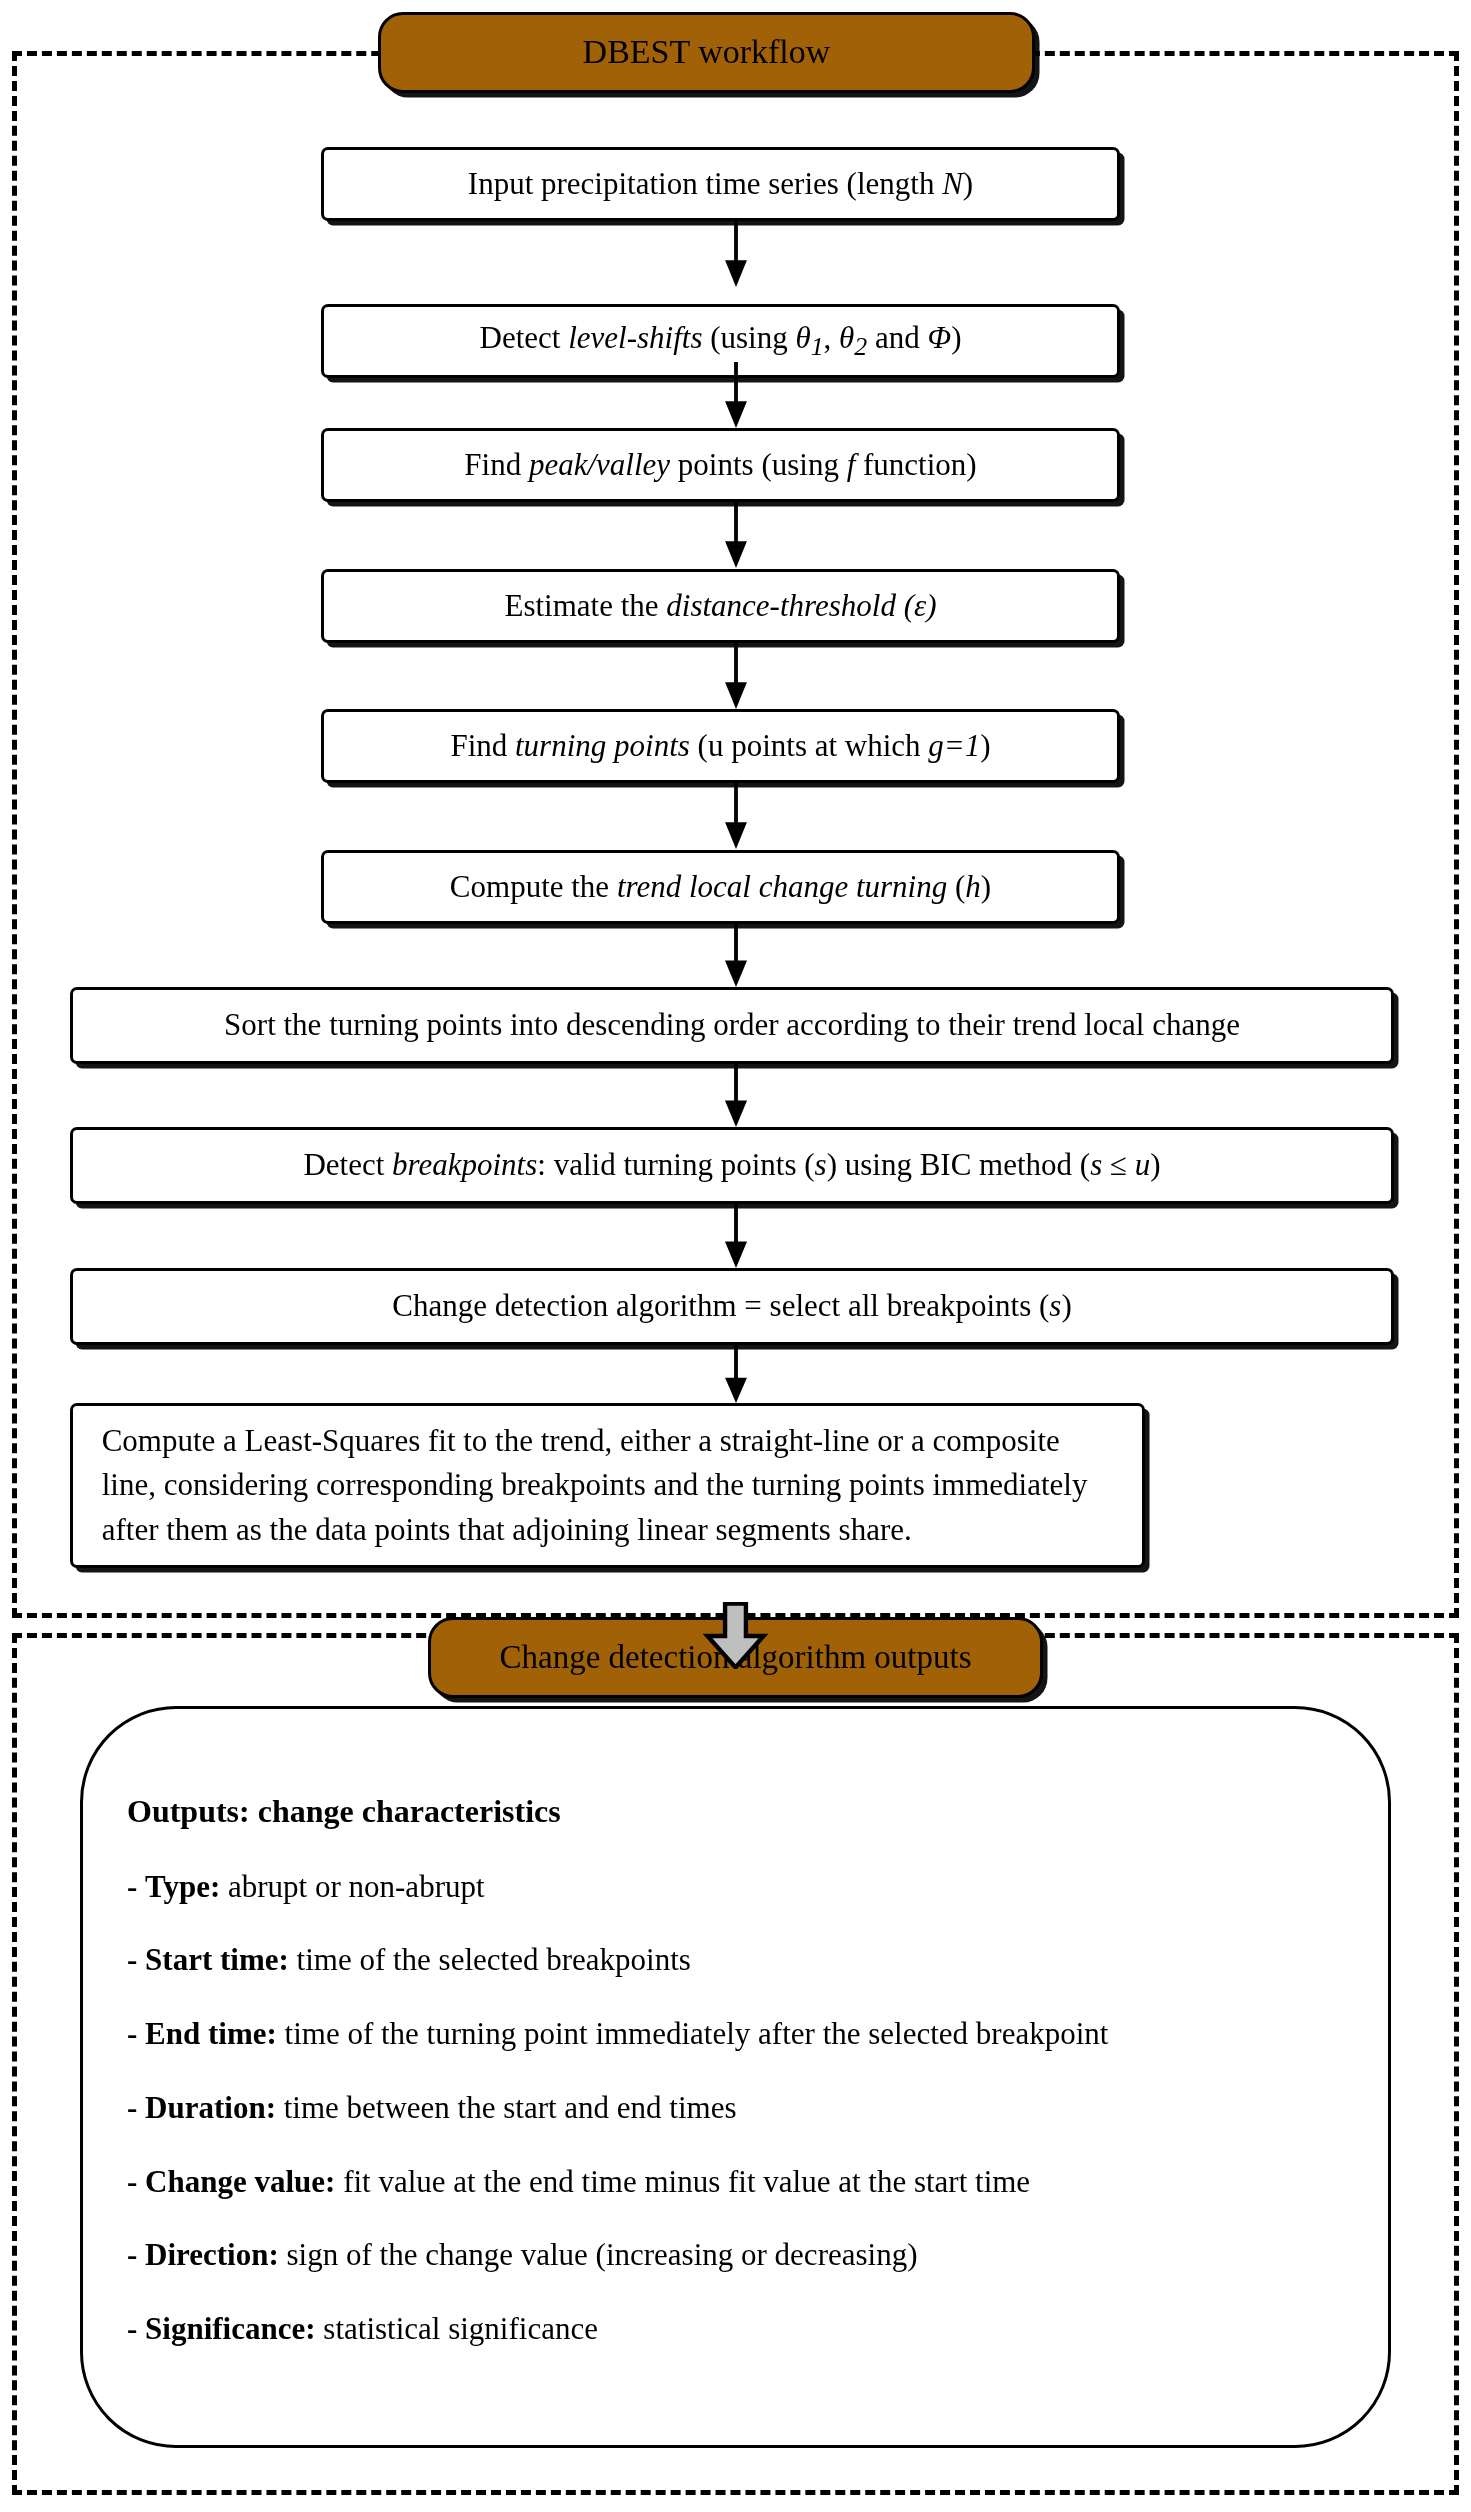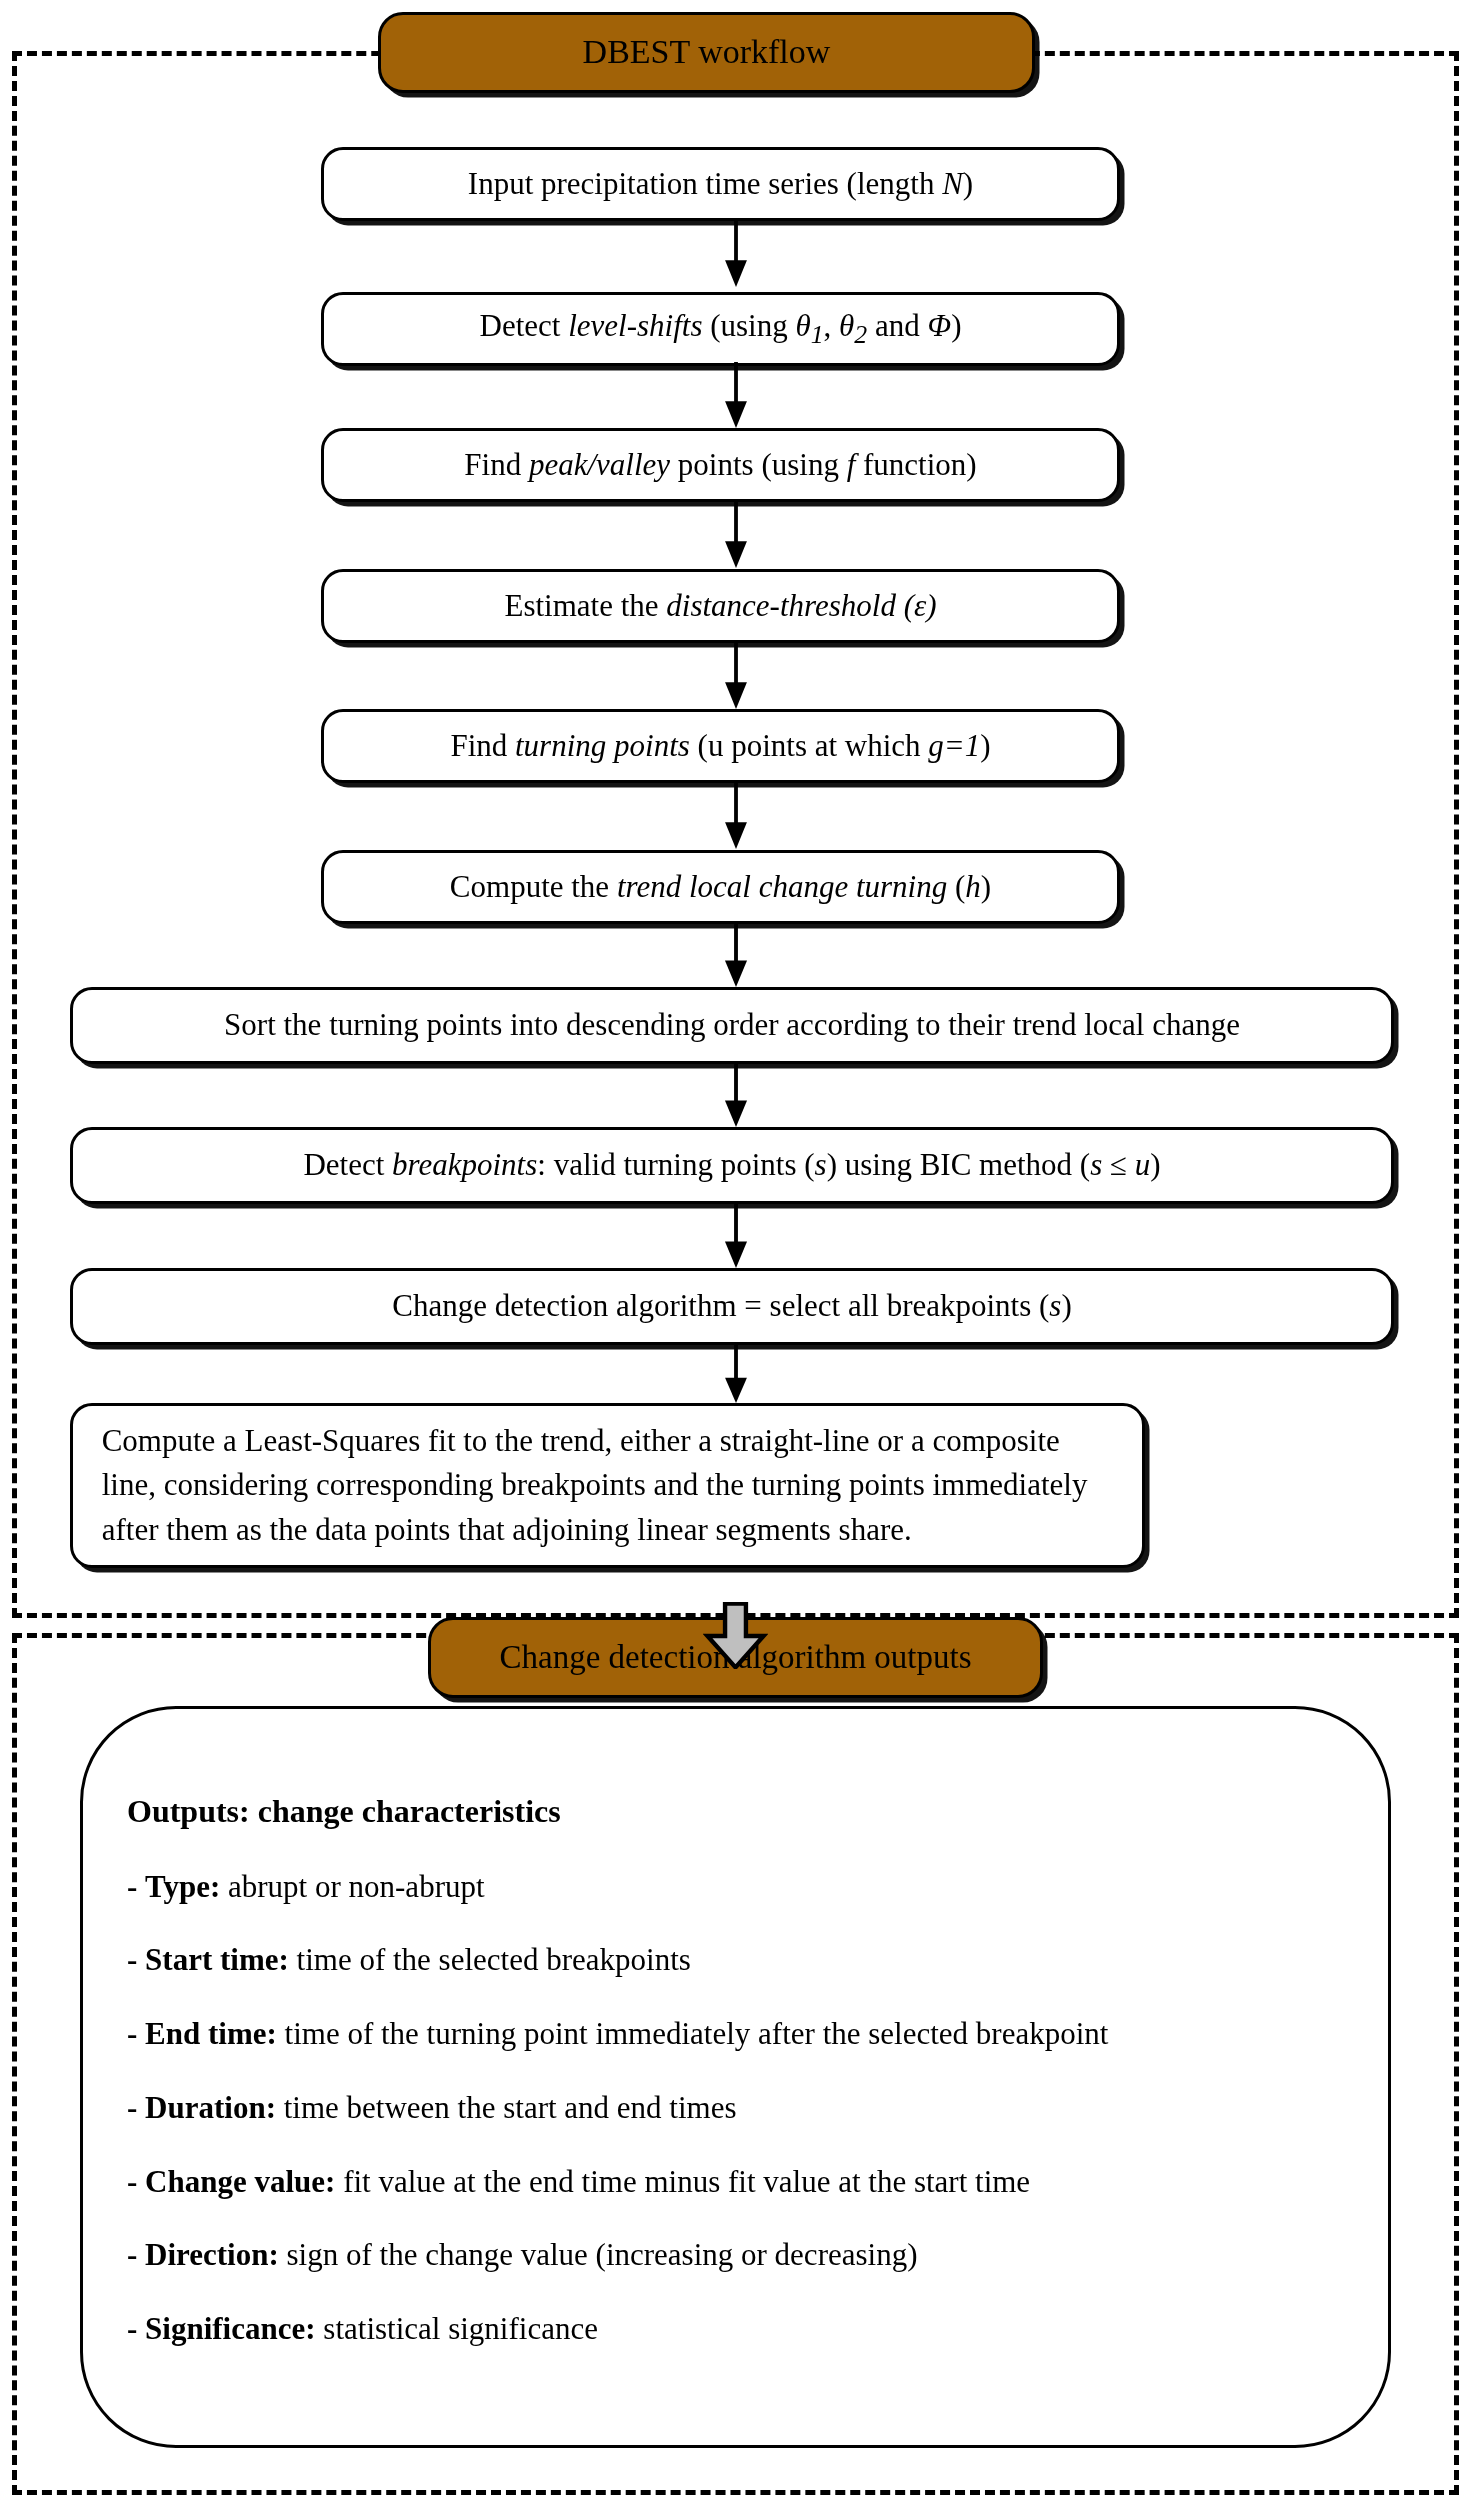--- a/index.html
+++ b/index.html
@@ -29,21 +29,21 @@
     background: transparent;
   }
   #panel-workflow  { left: 12px;  top: 51px;   width: 1447px; height: 1567px; }
   #panel-outputs   { left: 12px;  top: 1633px; width: 1447px; height: 862px; }
 
   
   .node {
     position: absolute;
     box-sizing: border-box;
     border: 3.8px solid #000000;
-    border-radius: 22px;
+    border-radius: 7px;
     background: #ffffff;
     display: flex;
     align-items: center;
     justify-content: center;
     text-align: center;
     line-height: 1.42;
     font-size: 31px;
     padding: 0 18.7px;
     box-shadow: 5px 5px 0 -0.5px rgba(0,0,0,0.92);
   }
@@ -52,21 +52,21 @@
   
   .node.header-node {
     background: #a16207;
     border-radius: 25px;
     z-index: 6;
   }
 
   
   #node-title      { left: 378px;  top: 12px;   width: 657px; height: 81px; font-size: 34px; }
   #node-input      { left: 321px;  top: 147px;  width: 799px; height: 74px; }
-  #node-levelshift { left: 321px;  top: 292px;  width: 799px; height: 74px; }
+  #node-levelshift { left: 321px;  top: 304px;  width: 799px; height: 74px; }
   #node-peak       { left: 321px;  top: 428px;  width: 799px; height: 74px; }
   #node-threshold  { left: 321px;  top: 569px; width: 799px; height: 74px; }
   #node-turning    { left: 321px;  top: 709px; width: 799px; height: 74px; }
   #node-trendfn    { left: 321px;  top: 850px; width: 799px; height: 74px; }
   #node-sort       { left: 70px;  top: 987px; width: 1324px; height: 77px; align-items: center; }
   #node-breakpts   { left: 70px;  top: 1127px; width: 1324px; height: 77px; }
   #node-cda        { left: 70px;  top: 1268px; width: 1324px; height: 77px; }
   #node-leastsq    { left: 70px;  top: 1403px; width: 1075px; height: 165px; }
   #node-leastsq .txt { text-align: left; padding: 0 10px; }
 

